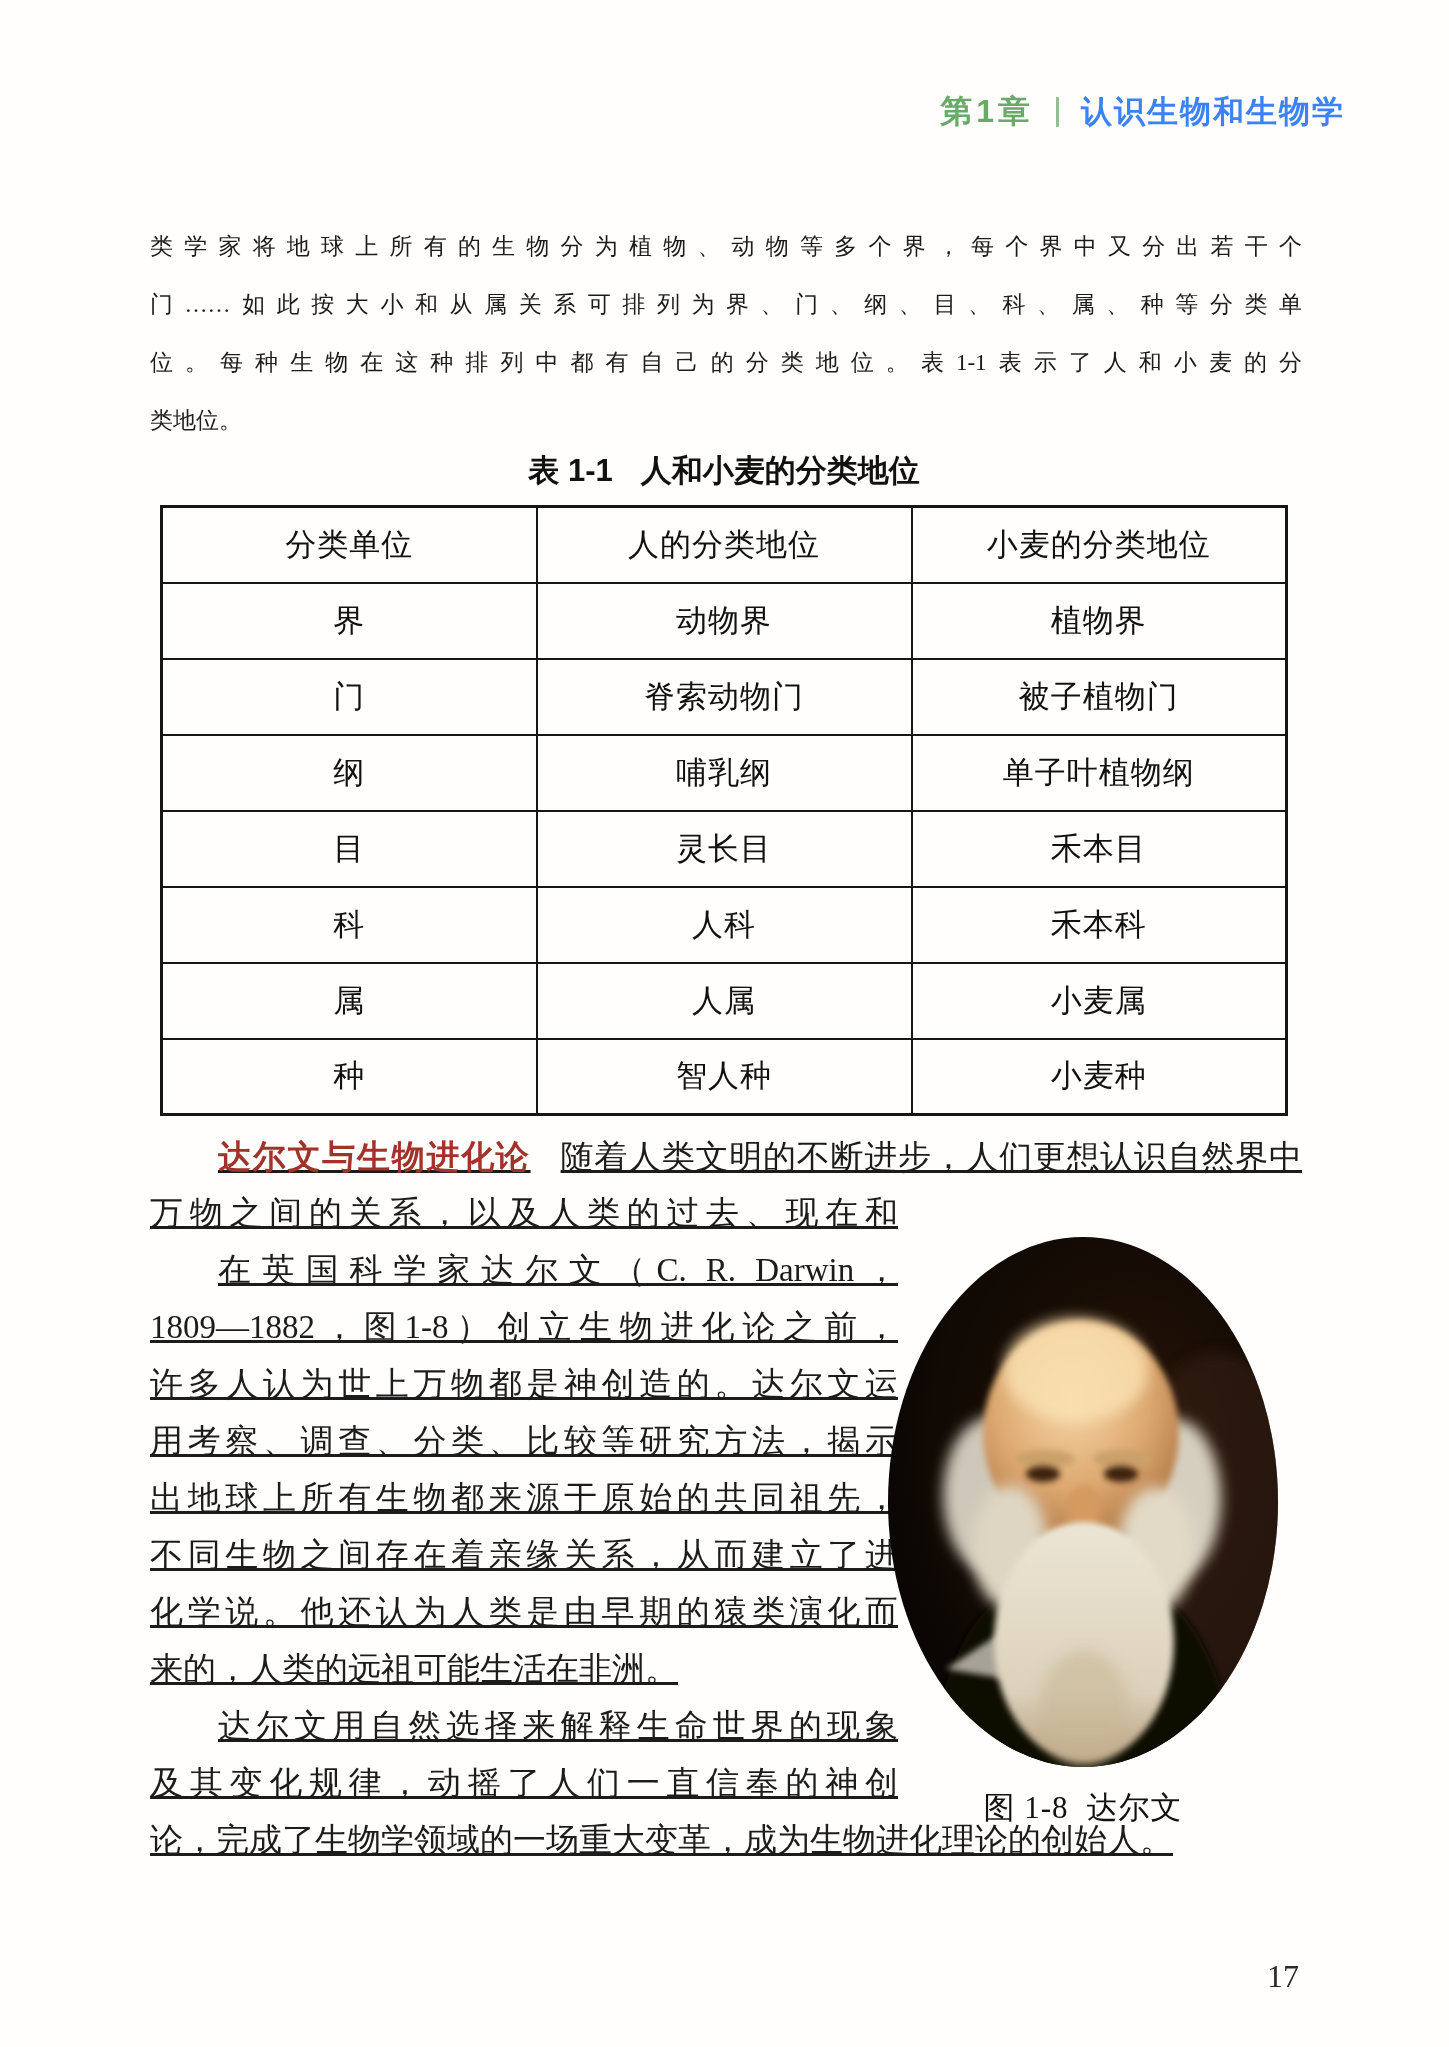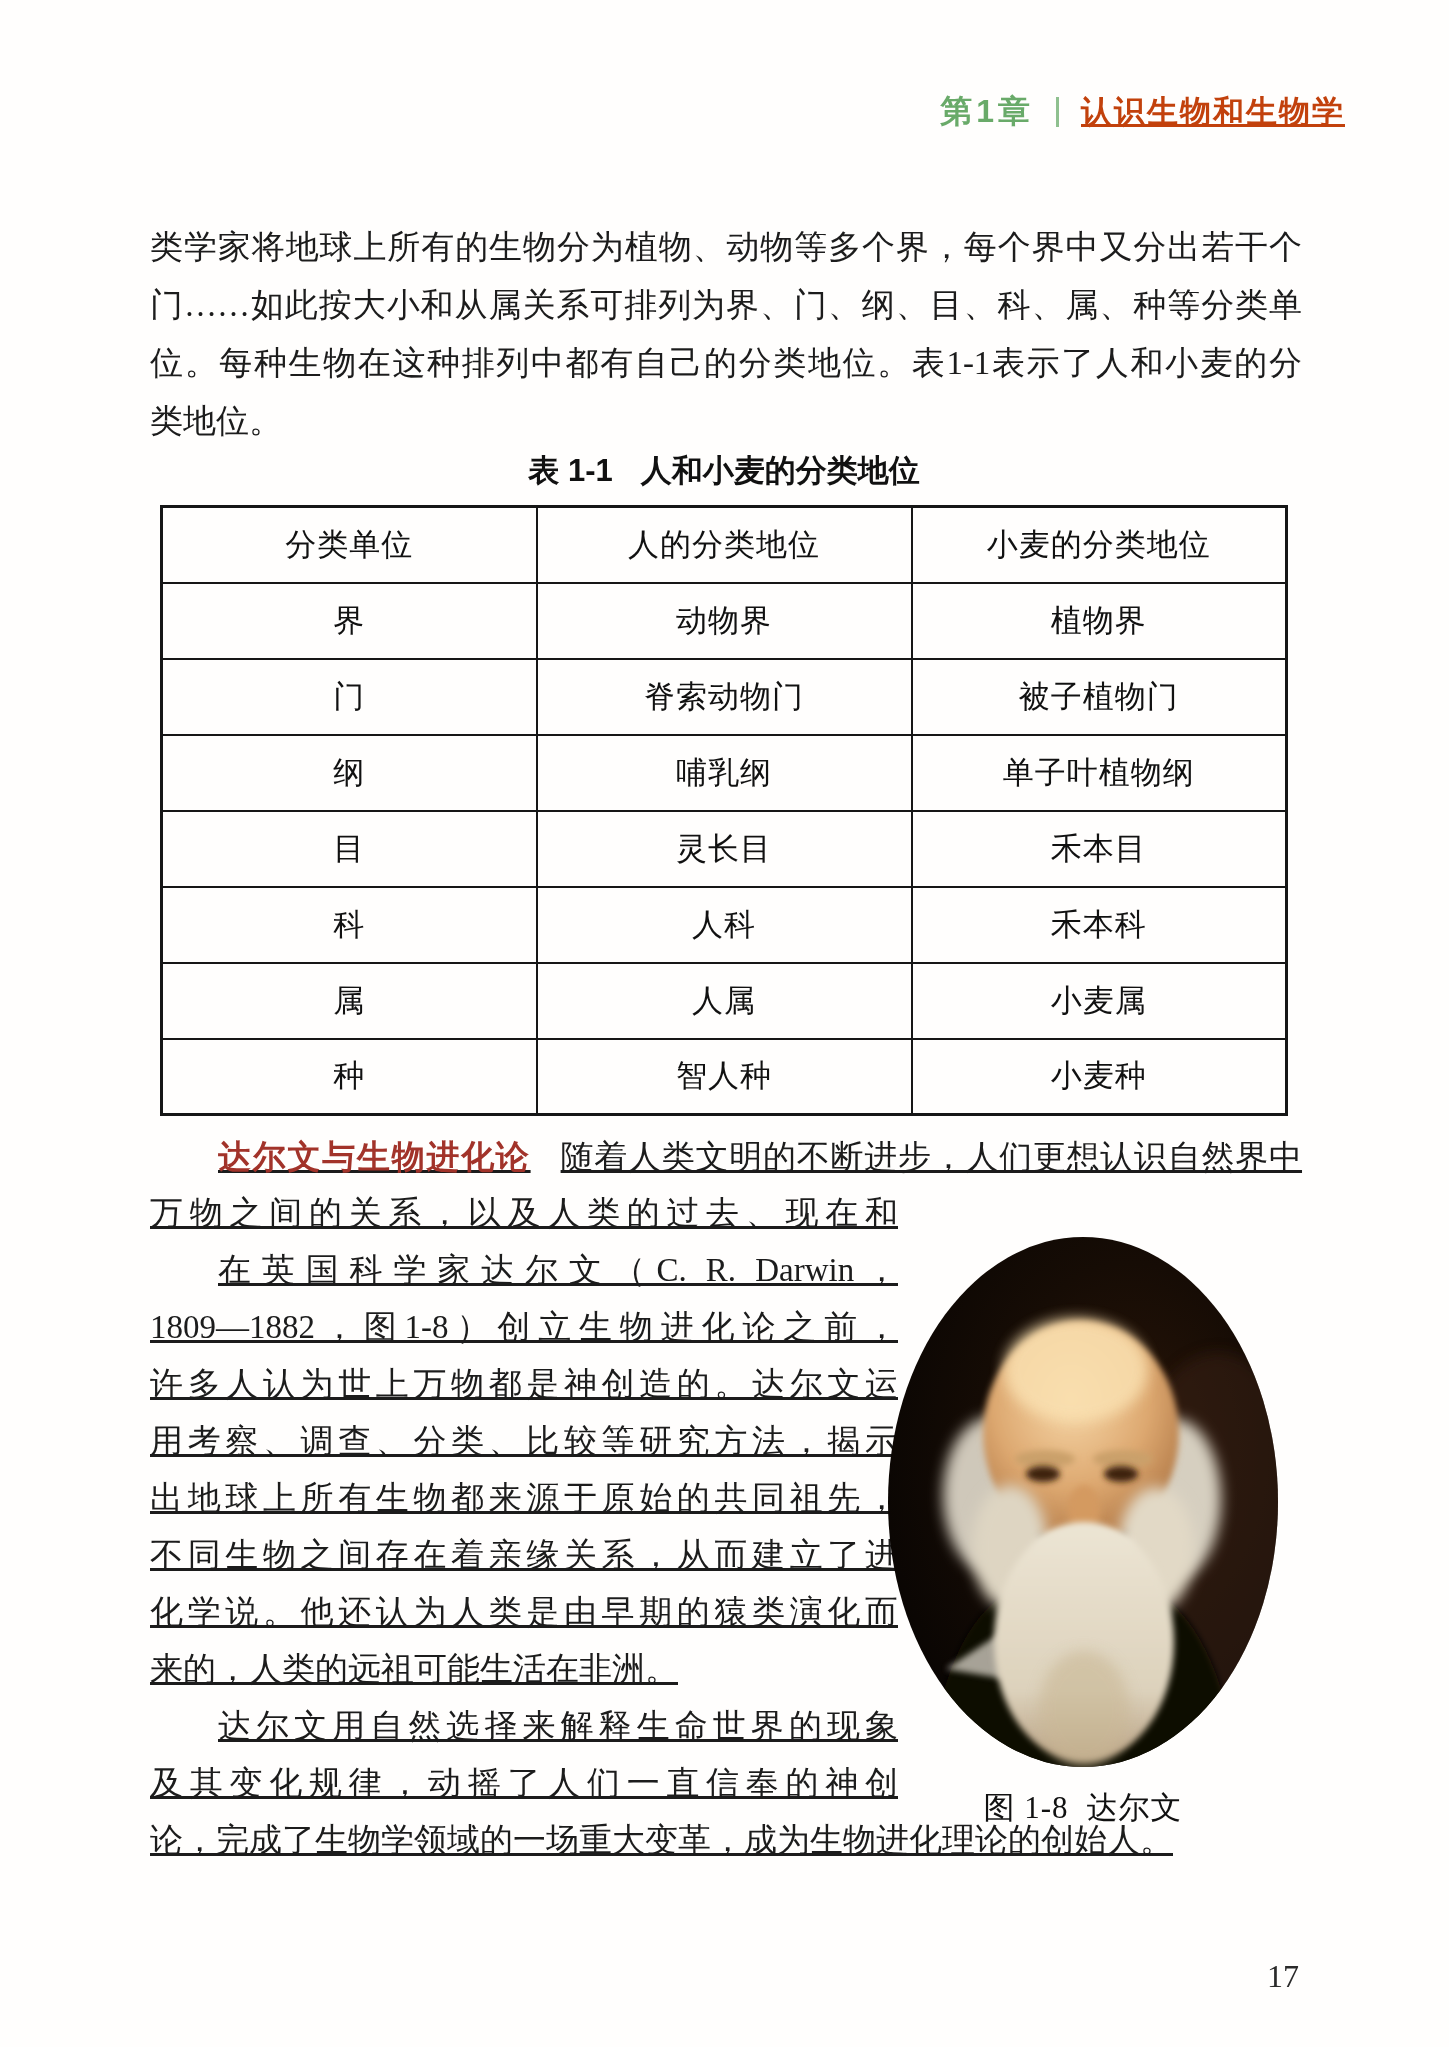--- a/index.html
+++ b/index.html
@@ -17,23 +17,23 @@
     font-family:"Liberation Serif","DejaVu Serif",serif;
     padding-left:40px;
   }
   
   .running-head{
     position:absolute;top:90px;right:104px;display:flex;align-items:center;
     font-family:"Liberation Sans","DejaVu Sans",sans-serif;
   }
   .chapter-label{color:var(--chapter-green);font-size:32px;font-weight:bold;letter-spacing:4px;}
   .head-bar{width:3px;height:30px;background:var(--bar-green);margin:0 22px;}
-  .head-title{font-size:31px;font-weight:bold;color:#c2410c;letter-spacing:2px;text-decoration:underline;}
-  
-  .intro{position:absolute;left:150px;top:218px;width:1152px;font-size:33px;}
+  .head-title{font-size:31px;font-weight:bold;color:#3b82f6;letter-spacing:2px;}
+  
+  .intro{position:absolute;left:150px;top:218px;width:1152px;font-size:23px;}
   .intro .line{height:58px;line-height:58px;}
   .just{text-align:justify;text-align-last:justify;}
   
   .table-caption{
     position:absolute;left:160px;top:450px;width:1128px;text-align:center;
     font-family:"Liberation Sans","DejaVu Sans",sans-serif;
     font-weight:bold;font-size:31px;color:#111;
   }
   .table-caption .cap-label{margin-right:28px;}
   .data-table{

